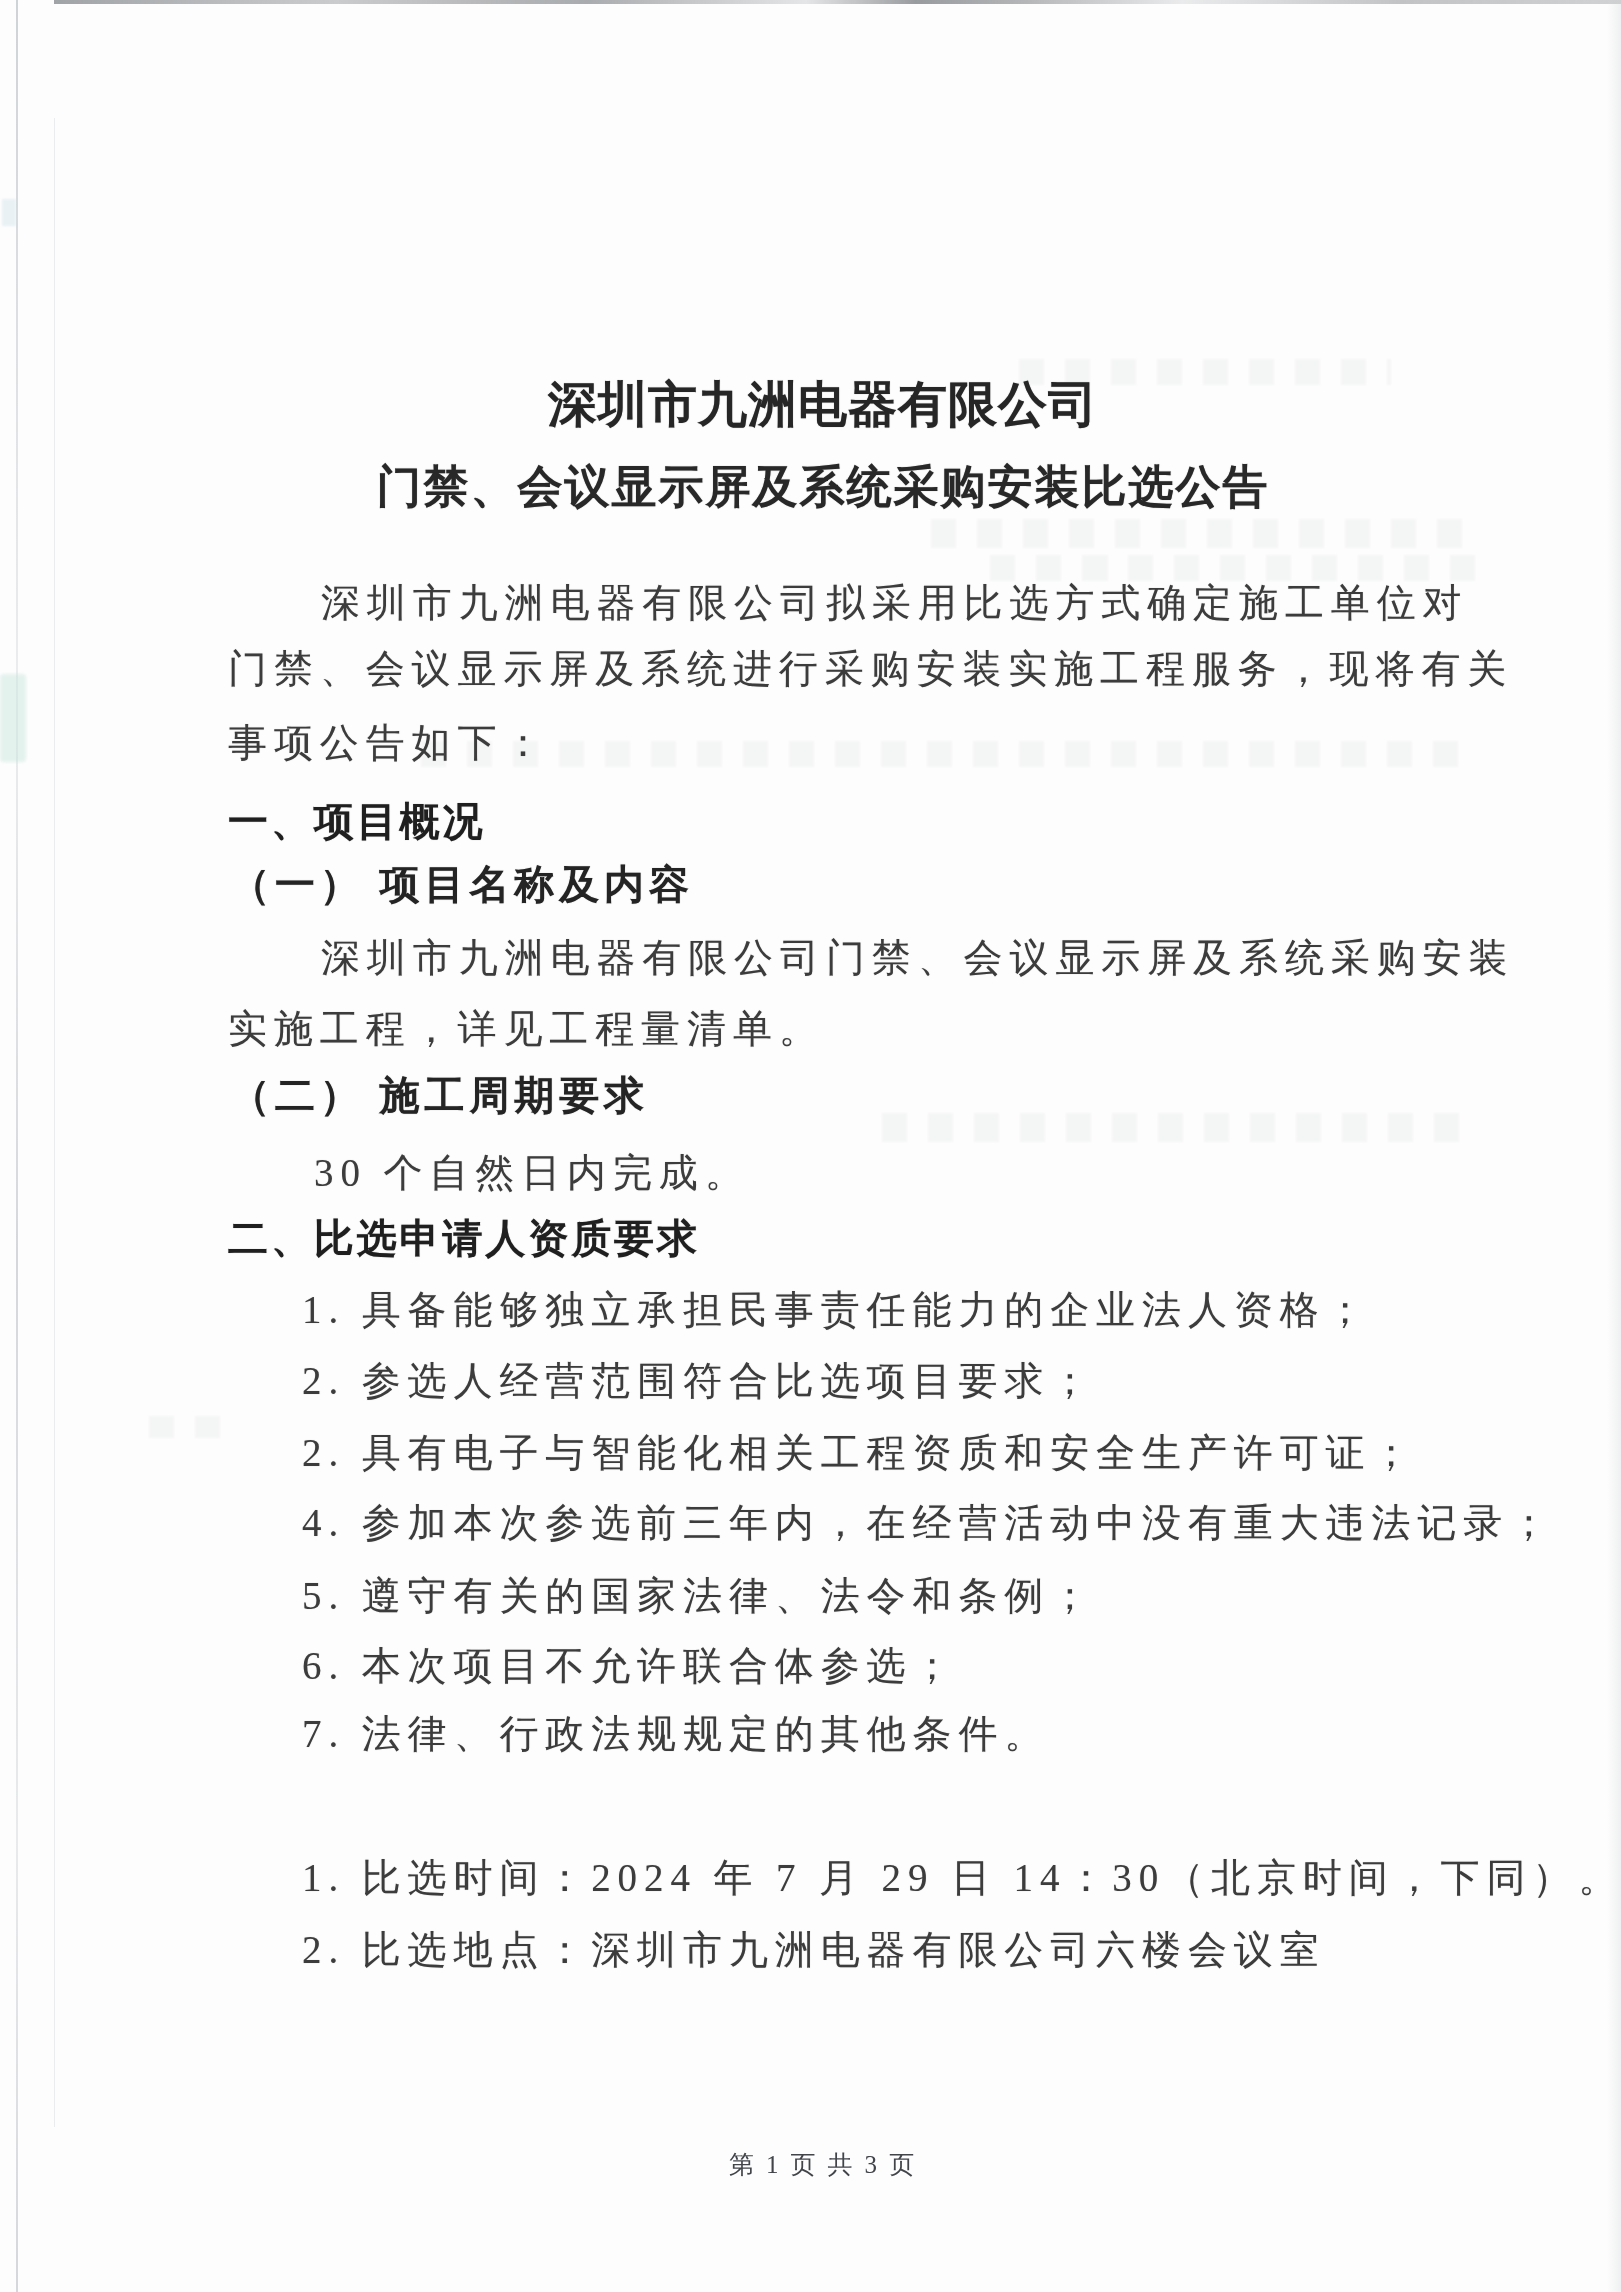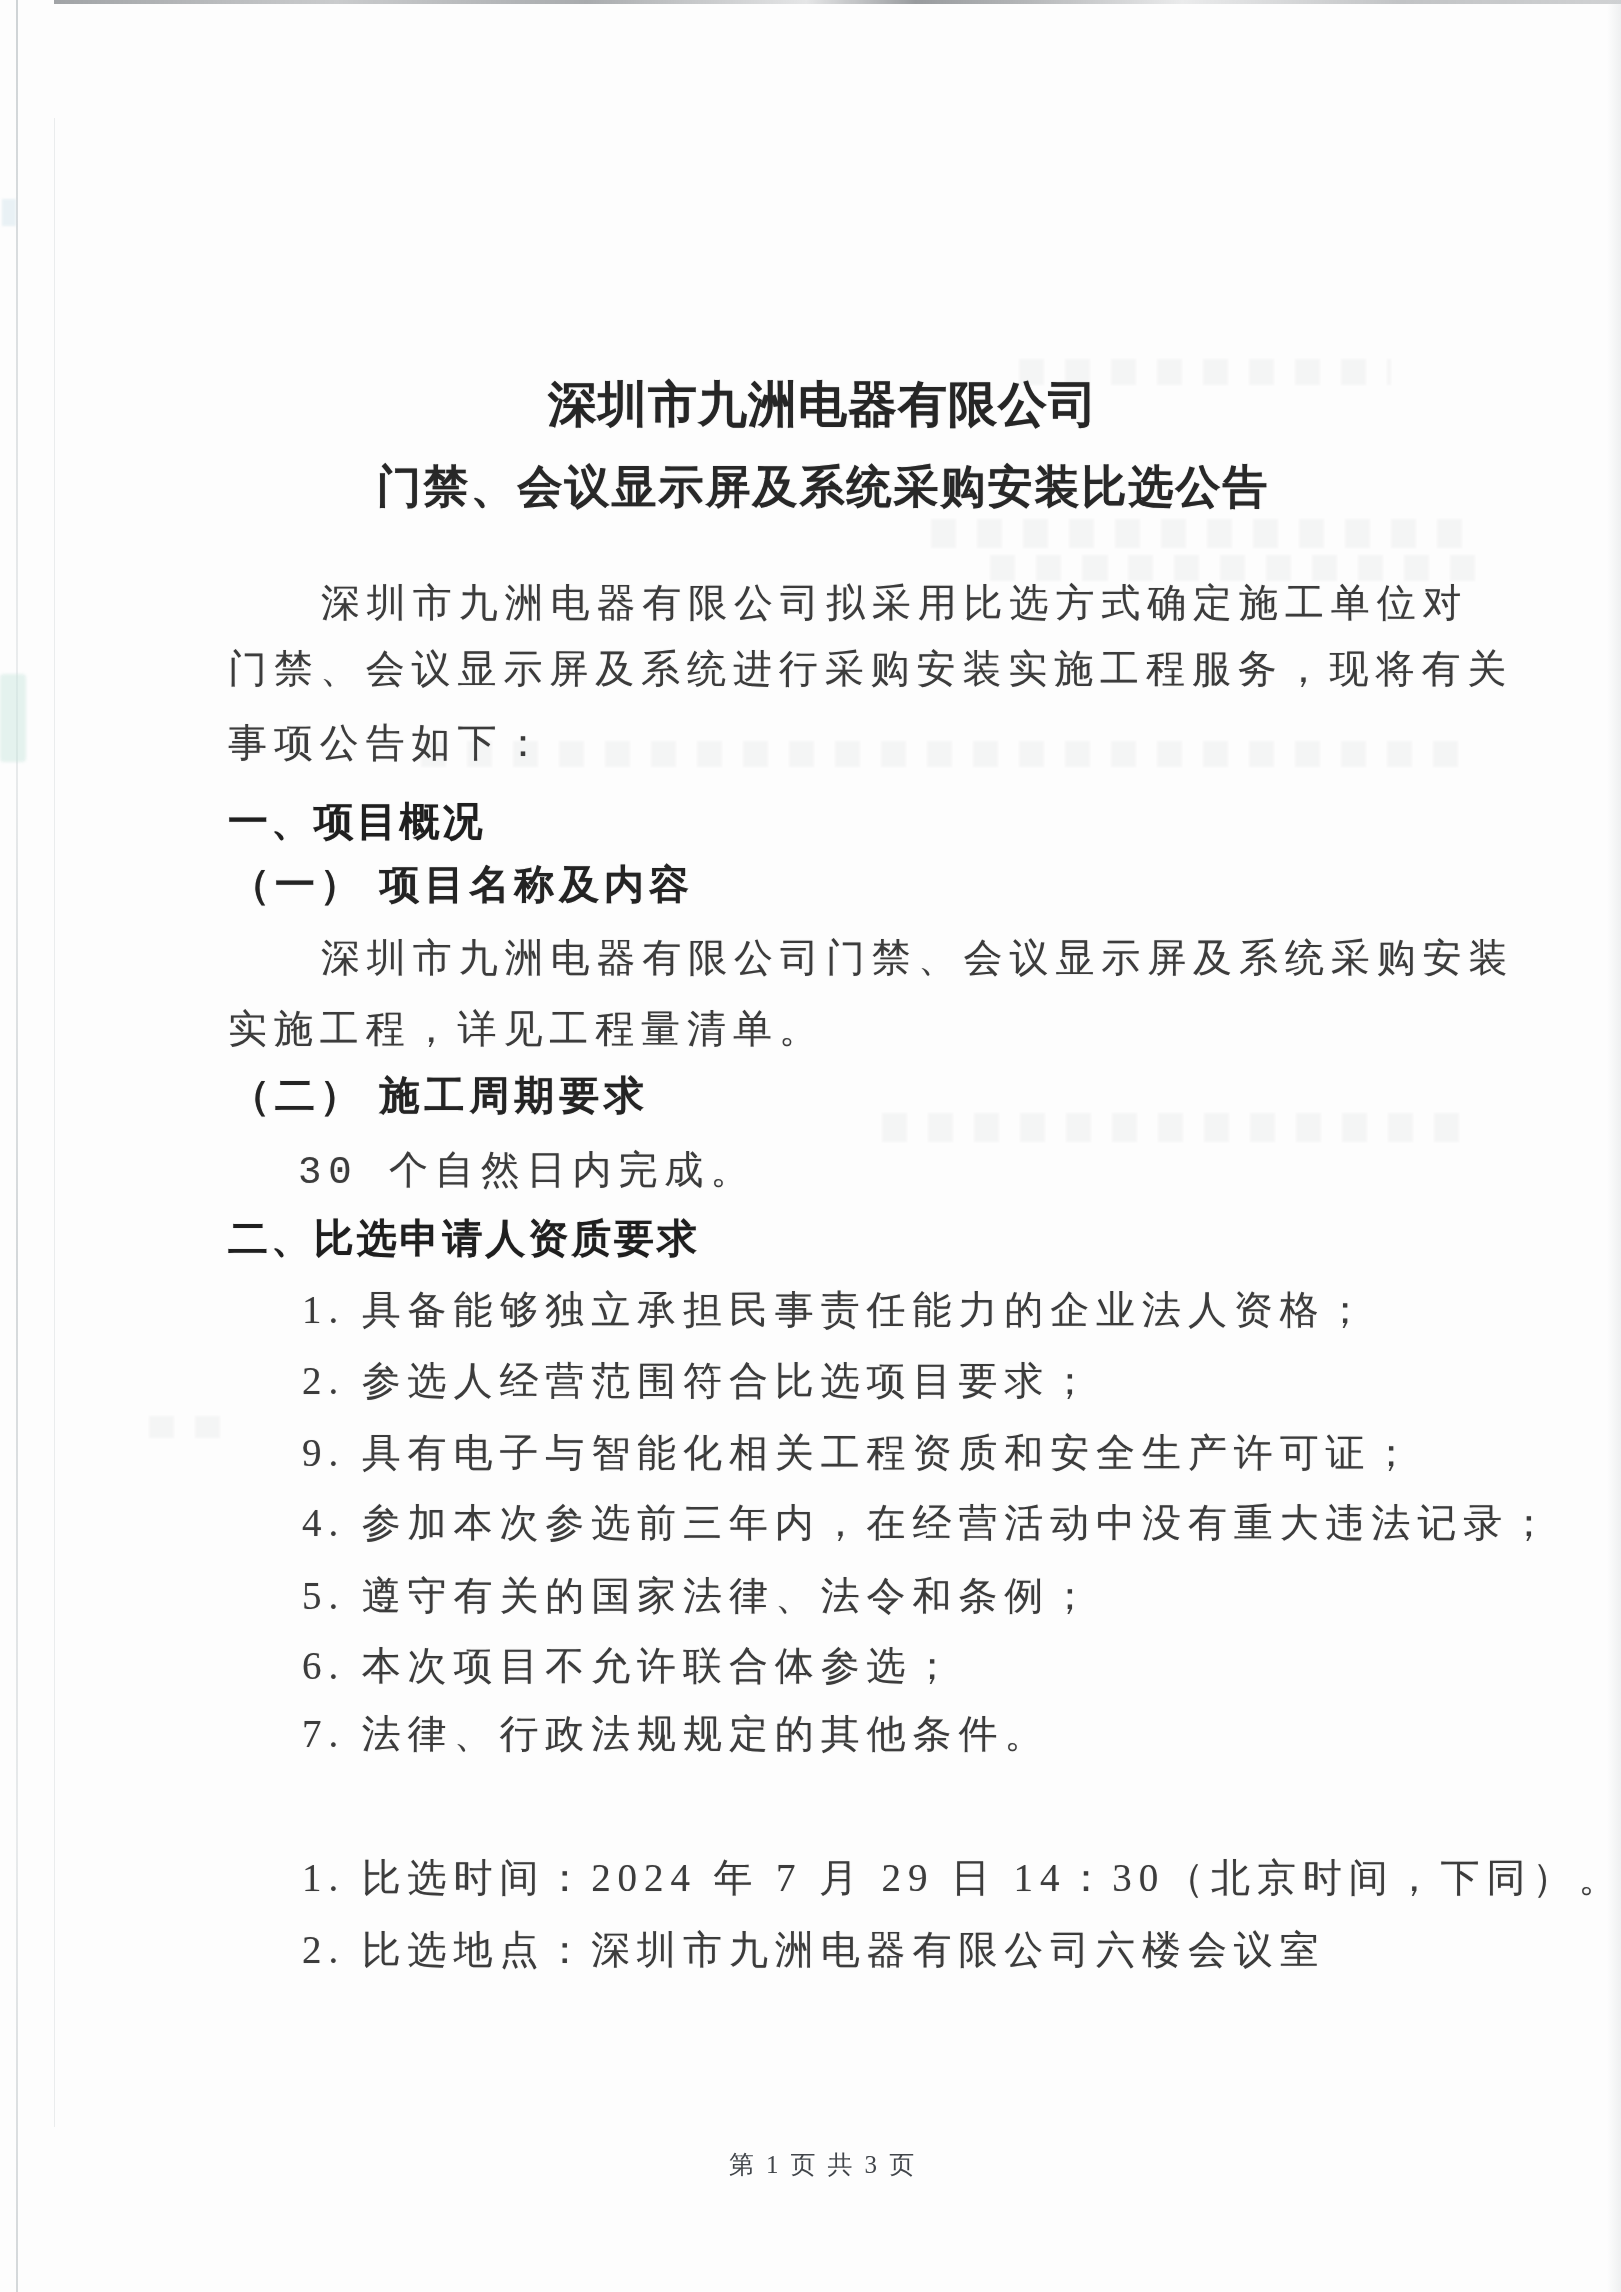--- a/index.html
+++ b/index.html
@@ -119,26 +119,26 @@
 
   <div class="line body-text" style="top:580px;  left:321px;">深圳市九洲电器有限公司拟采用比选方式确定施工单位对</div>
   <div class="line body-text" style="top:646px;  left:228px;">门禁、会议显示屏及系统进行采购安装实施工程服务，现将有关</div>
   <div class="line body-text" style="top:720px;  left:228px;">事项公告如下：</div>
 
   <div class="line section-heading" style="top:798px; left:228px;">一、项目概况</div>
   <div class="line sub-heading" style="top:861px; left:230px;">（一） 项目名称及内容</div>
   <div class="line body-text" style="top:935px;  left:321px;">深圳市九洲电器有限公司门禁、会议显示屏及系统采购安装</div>
   <div class="line body-text" style="top:1006px; left:228px;">实施工程，详见工程量清单。</div>
   <div class="line sub-heading" style="top:1072px; left:230px;">（二） 施工周期要求</div>
-  <div class="line body-text" style="top:1150px; left:298px;font-family:Liberation Mono, monospace;">30 个自然日内完成。</div>
+  <div class="line body-text" style="top:1150px; left:314px;">30 个自然日内完成。</div>
 
   <div class="line section-heading" style="top:1215px; left:228px;">二、比选申请人资质要求</div>
   <div class="line body-text" style="top:1287px; left:302px;">1. 具备能够独立承担民事责任能力的企业法人资格；</div>
   <div class="line body-text" style="top:1358px; left:302px;">2. 参选人经营范围符合比选项目要求；</div>
-  <div class="line body-text" style="top:1430px; left:302px;">9. 具有电子与智能化相关工程资质和安全生产许可证；</div>
+  <div class="line body-text" style="top:1430px; left:302px;">2. 具有电子与智能化相关工程资质和安全生产许可证；</div>
   <div class="line body-text" style="top:1500px; left:302px;">4. 参加本次参选前三年内，在经营活动中没有重大违法记录；</div>
   <div class="line body-text" style="top:1573px; left:302px;">5. 遵守有关的国家法律、法令和条例；</div>
   <div class="line body-text" style="top:1643px; left:302px;">6. 本次项目不允许联合体参选；</div>
   <div class="line body-text" style="top:1711px; left:302px;">7. 法律、行政法规规定的其他条件。</div>
 
   <div class="line body-text" style="top:1855px; left:302px;">1. 比选时间：2024 年 7 月 29 日 14：30（北京时间，下同）。</div>
   <div class="line body-text" style="top:1927px; left:302px;">2. 比选地点：深圳市九洲电器有限公司六楼会议室</div>
 
   <div class="line page-footer" style="top:2150px;">第 1 页 共 3 页</div>
 

